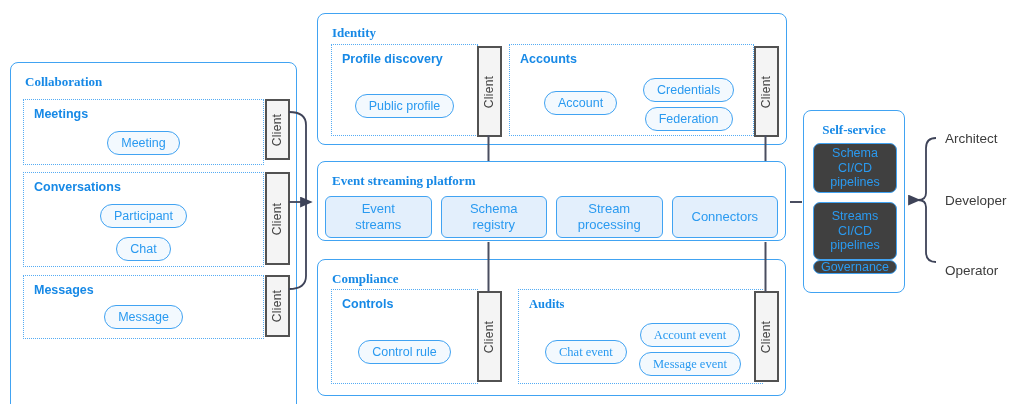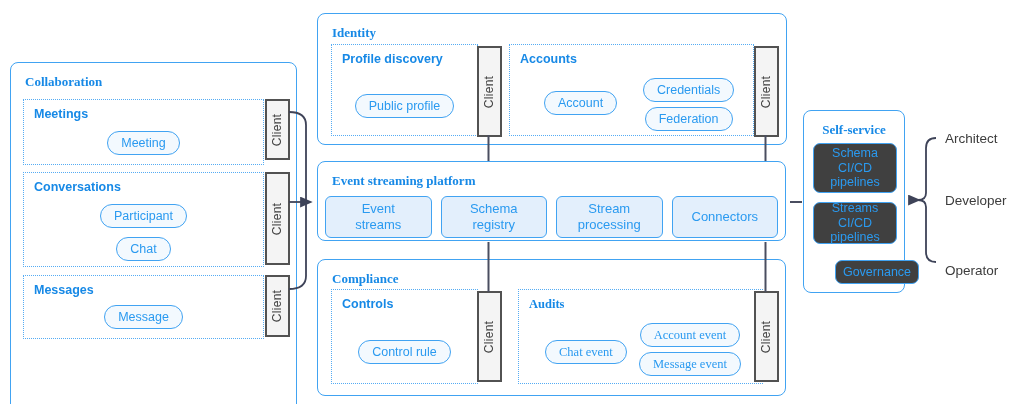--- a/index.html
+++ b/index.html
@@ -178,24 +178,24 @@
     <div class="client" style="left:436px;top:31px;height:91px;">
       <span>Client</span>
     </div>
   </section>
 
   <section class="group" style="left:803px;top:110px;width:102px;height:183px;">
     <div class="group-title centered">Self-service</div>
     <div class="ss-item" style="top:32px;height:50px;">
       <span class="narrow">Schema CI/CD pipelines</span>
     </div>
-    <div class="ss-item" style="top:91px;height:42px;">
+    <div class="ss-item" style="top:91px;height:58px;">
       <span class="narrow">Streams CI/CD pipelines</span>
     </div>
-    <div class="ss-item" style="top:149px;height:24px;margin-left:22px;">
+    <div class="ss-item" style="top:149px;height:14px;">
       <span>Governance</span>
     </div>
   </section>
 
   <div class="persona" style="top:131px;">Architect</div>
   <div class="persona" style="top:193px;">Developer</div>
   <div class="persona" style="top:263px;">Operator</div>
 
   <svg class="overlay" viewBox="0 0 1024 404">
     <defs>

